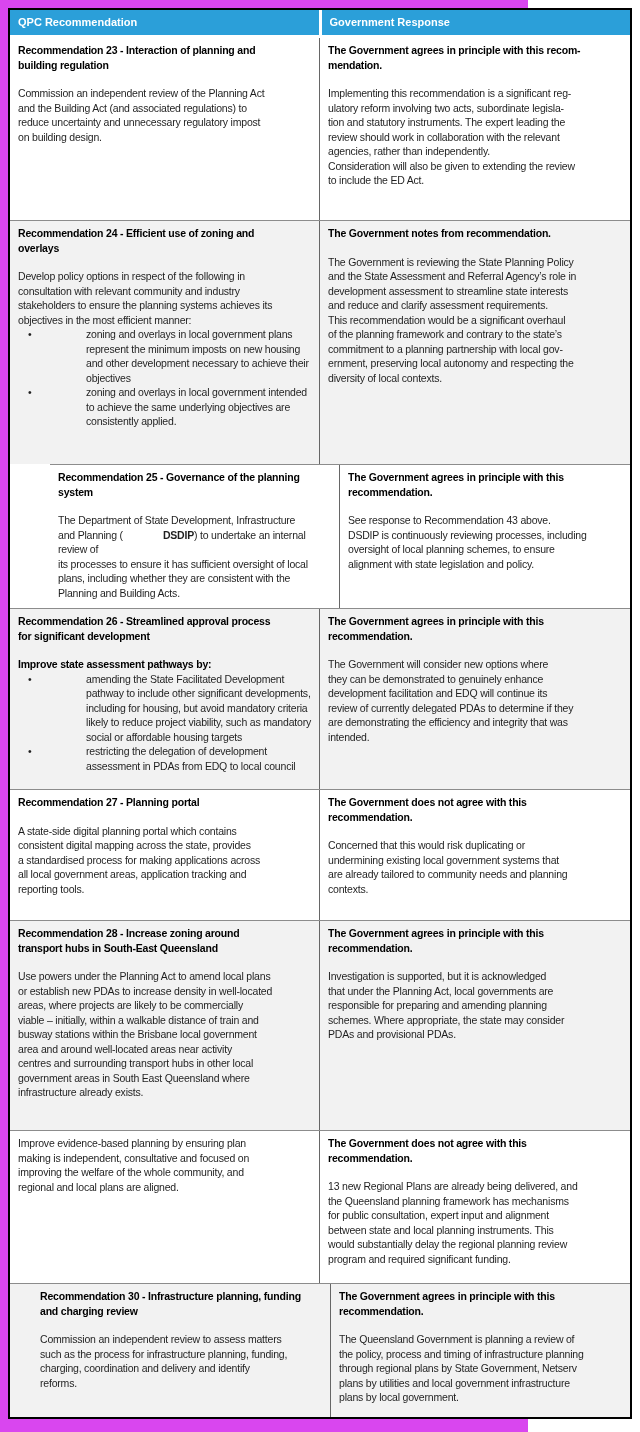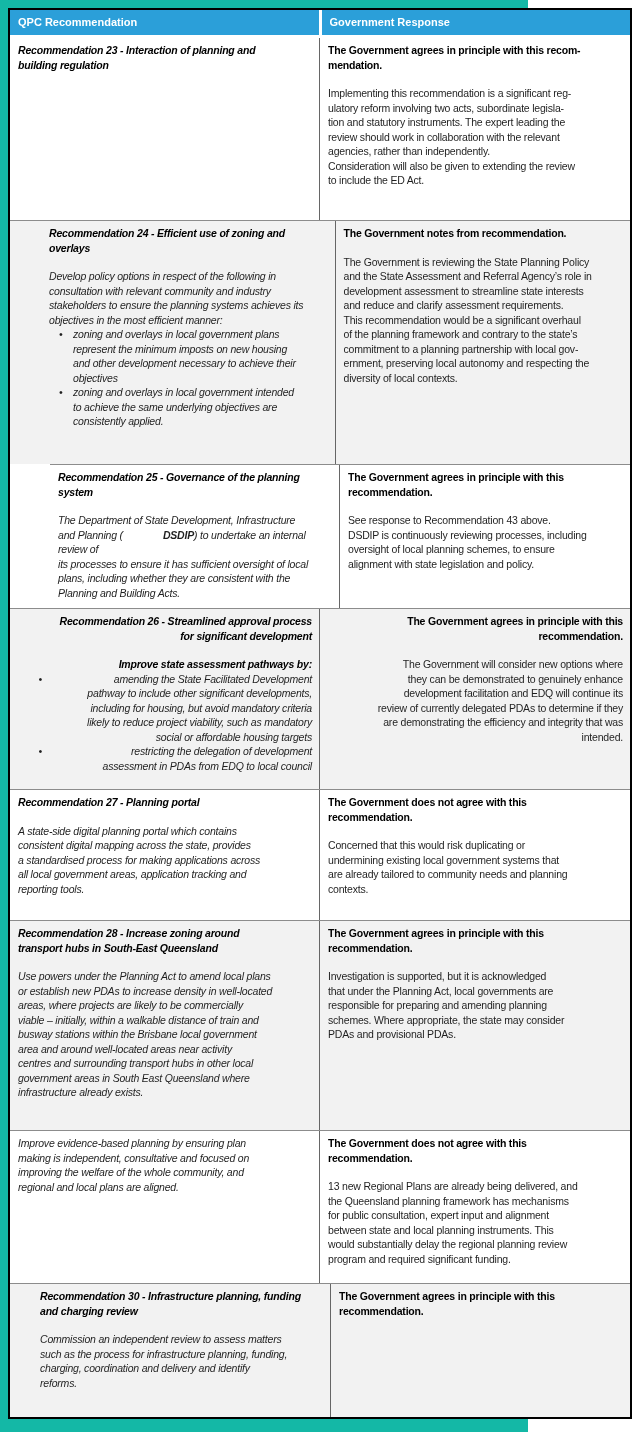--- a/index.html
+++ b/index.html
@@ -8,21 +8,21 @@
     background: #ffffff;
     width: 640px;
     height: 1432px;
     overflow: hidden;
     font-family: "Liberation Sans", sans-serif;
   }
   .page {
     position: relative;
     width: 528px;
     height: 1432px;
-    background: #14b8a6;
+    background: #d946ef;
   }
   .table {
     position: absolute;
     left: 8px;
     top: 8px;
     width: 624px;
     box-sizing: border-box;
     border: 2px solid #000000;
     background: #ffffff;
   }
@@ -43,59 +43,63 @@
     padding: 5px 8px 6px 8px;
   }
   .tbody { background: #ffffff; }
   .row {
     display: grid;
     grid-template-columns: 1fr 1fr;
   }
   .row + .row { border-top: 1.5px solid #8C8C8C; }
   .row.alt { background: #F2F2F2; }
   .tbody .row:nth-child(1) { min-height: 182px; }
-  .tbody .row:nth-child(2) { min-height: 243px; padding-left: 31px; }
+  .tbody .row:nth-child(2) { min-height: 243px; }
   .tbody .row:nth-child(3) { min-height: 143px; margin-left: 40px; }
-  .tbody .row:nth-child(4) { min-height: 180px; text-align: right; }
+  .tbody .row:nth-child(4) { min-height: 180px; }
   .tbody .row:nth-child(5) { min-height: 130px; }
   .tbody .row:nth-child(6) { min-height: 209px; }
   .tbody .row:nth-child(7) { min-height: 152px; }
   .tbody .row:nth-child(8) { min-height: 133px; padding-left: 22px; }
   .cell {
     padding: 5px 7px 8px 8px;
     font-size: 10.5px;
     line-height: 14.5px;
     letter-spacing: -0.2px;
     color: #1f1f1f;
     box-sizing: border-box;
   }
-  .cell.rec { border-right: 1.5px solid #666666; font-style: italic; }
+  .cell.rec { border-right: 1.5px solid #666666; }
   .block { white-space: pre-line; }
   .block.h { font-weight: bold; color: #000000; }
   .block + .block { margin-top: 14px; }
   .block + .ul { margin-top: 0; }
   .ul { }
   .li { display: flex; padding-left: 10px; }
   .li .dot { width: 14px; flex: none; }
-  .li .litext { flex: 1; white-space: pre-line; }
+  .li .litext { flex: 1; white-space: pre-line; margin-left: 44px; }
 </style>
 </head>
 <body>
 
 <div class="page">
   <div class="table">
     <div class="thead">
       <div class="hcell">QPC Recommendation</div>
       <div class="hcell">Government Response</div>
     </div>
     <div class="tbody">
         <div class="row">
           <div class="cell rec">
             <div class="block h">Recommendation 23 - Interaction of planning and
 building regulation</div>
+            <div class="block p">Commission an independent review of the Planning Act
+and the Building Act (and associated regulations) to
+reduce uncertainty and unnecessary regulatory impost
+on building design.</div>
           </div>
           <div class="cell resp">
             <div class="block h">The Government agrees in principle with this recom-
 mendation.</div>
             <div class="block p">Implementing this recommendation is a significant reg-
 ulatory reform involving two acts, subordinate legisla-
 tion and statutory instruments. The expert leading the
 review should work in collaboration with the relevant
 agencies, rather than independently.
 Consideration will also be given to extending the review
@@ -237,17 +241,22 @@
             <div class="block h">Recommendation 30 - Infrastructure planning, funding
 and charging review</div>
             <div class="block p">Commission an independent review to assess matters
 such as the process for infrastructure planning, funding,
 charging, coordination and delivery and identify
 reforms.</div>
           </div>
           <div class="cell resp">
             <div class="block h">The Government agrees in principle with this
 recommendation.</div>
+            <div class="block p">The Queensland Government is planning a review of
+the policy, process and timing of infrastructure planning
+through regional plans by State Government, Netserv
+plans by utilities and local government infrastructure
+plans by local government.</div>
           </div>
         </div>
       </div>
   </div>
 </div>
 
 </body></html>

